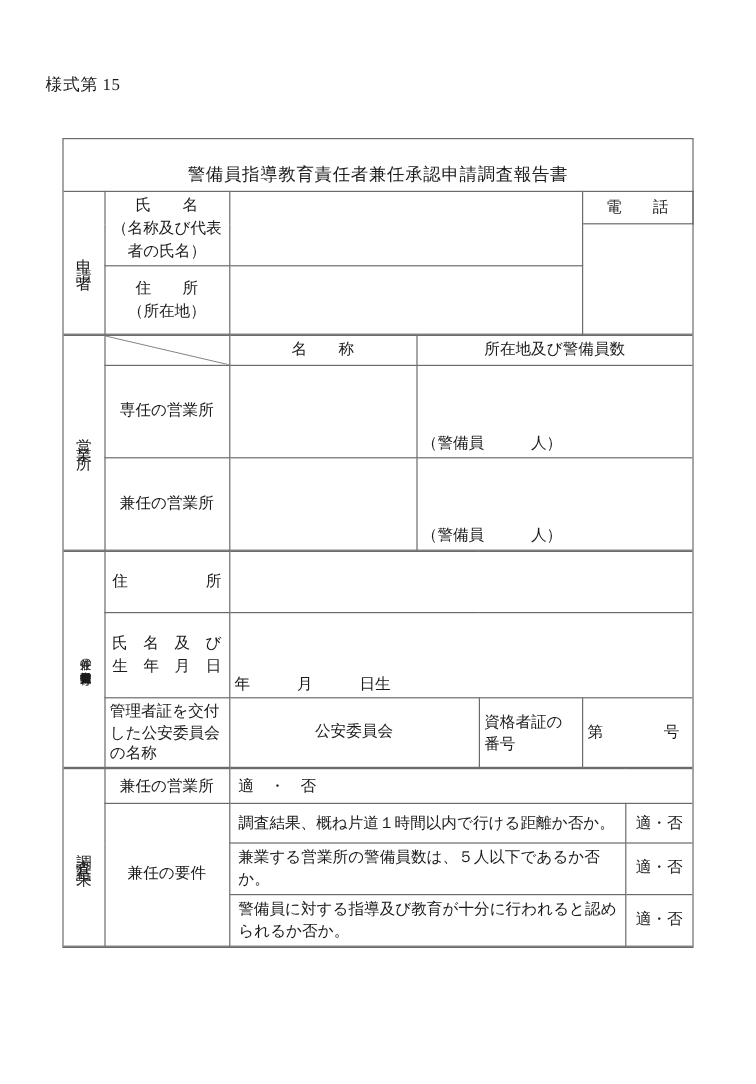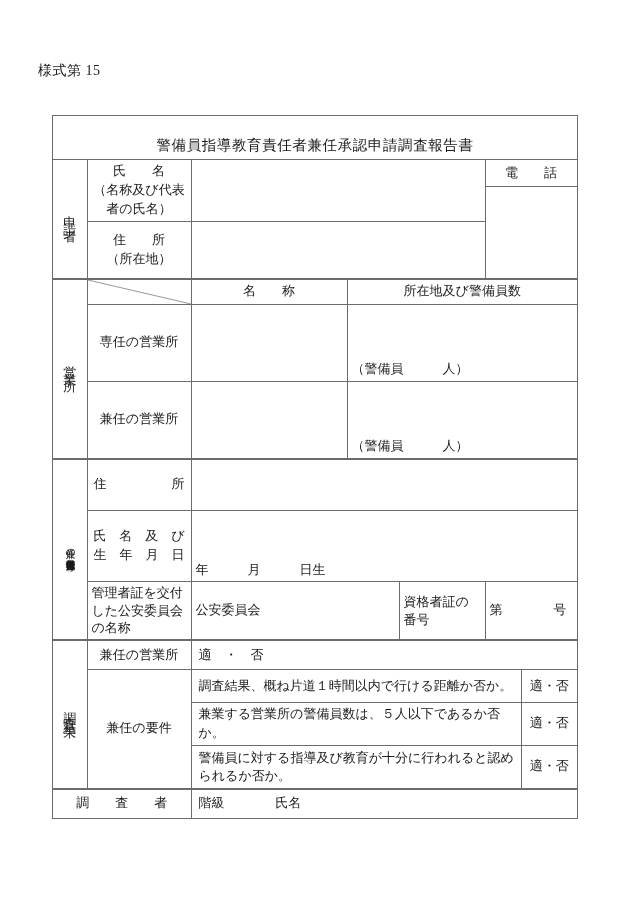--- a/index.html
+++ b/index.html
@@ -88,21 +88,21 @@
     white-space: nowrap;
     margin: 0 auto;
     line-height: 1;
   }
   .vlabel.spaced { letter-spacing: 7px; }
   .vlabel.spaced2 { letter-spacing: 5px; }
   .vlabel.tight { letter-spacing: 0px; font-size: 9.5px; }
   .vcell { text-align: center; padding: 4px 0 !important; }
 
   .ctr    { text-align: center; margin-top: 12px; }
-  .rgt    { text-align: left; }
+  .rgt    { text-align: center; font-family: Liberation Mono, monospace; }
   .lft    { text-align: left; }
 
   .cell-pad-l { padding-left: 7px !important; }
   .hint {
     display: block;
     text-align: left;
     padding-right: 14px;
     margin-top: 48px;
   }
 
@@ -278,33 +278,17 @@
         <td class="cell-pad-l" style="height:28px">兼業する営業所の警備員数は、５人以下であるか否か。</td>
         <td class="ctr no-right">適・否</td>
       </tr>
       <tr>
         <td class="cell-pad-l" style="height:38px; line-height:1.4">警備員に対する指導及び教育が十分に行われると認められるか否か。</td>
         <td class="ctr no-right">適・否</td>
       </tr>
     </tbody>
       </table>
 
-    <table class="form">
-      <colgroup>
-        <col style="width:138px">
-        <col style="width:386px">
-      </colgroup>
-      <tbody>
-          <tr>
-        <td class="ctr no-left no-bot" style="height:24px">調　　査　　者</td>
-        <td class="no-right no-bot cell-pad-l">
-          <span>階級</span>
-          <span class="gap-l"></span>
-          <span>氏名</span>
-        </td>
-      </tr>
-    </tbody>
-      </table>
 
   </div>
 
 
 </div>
 
 </body></html>

